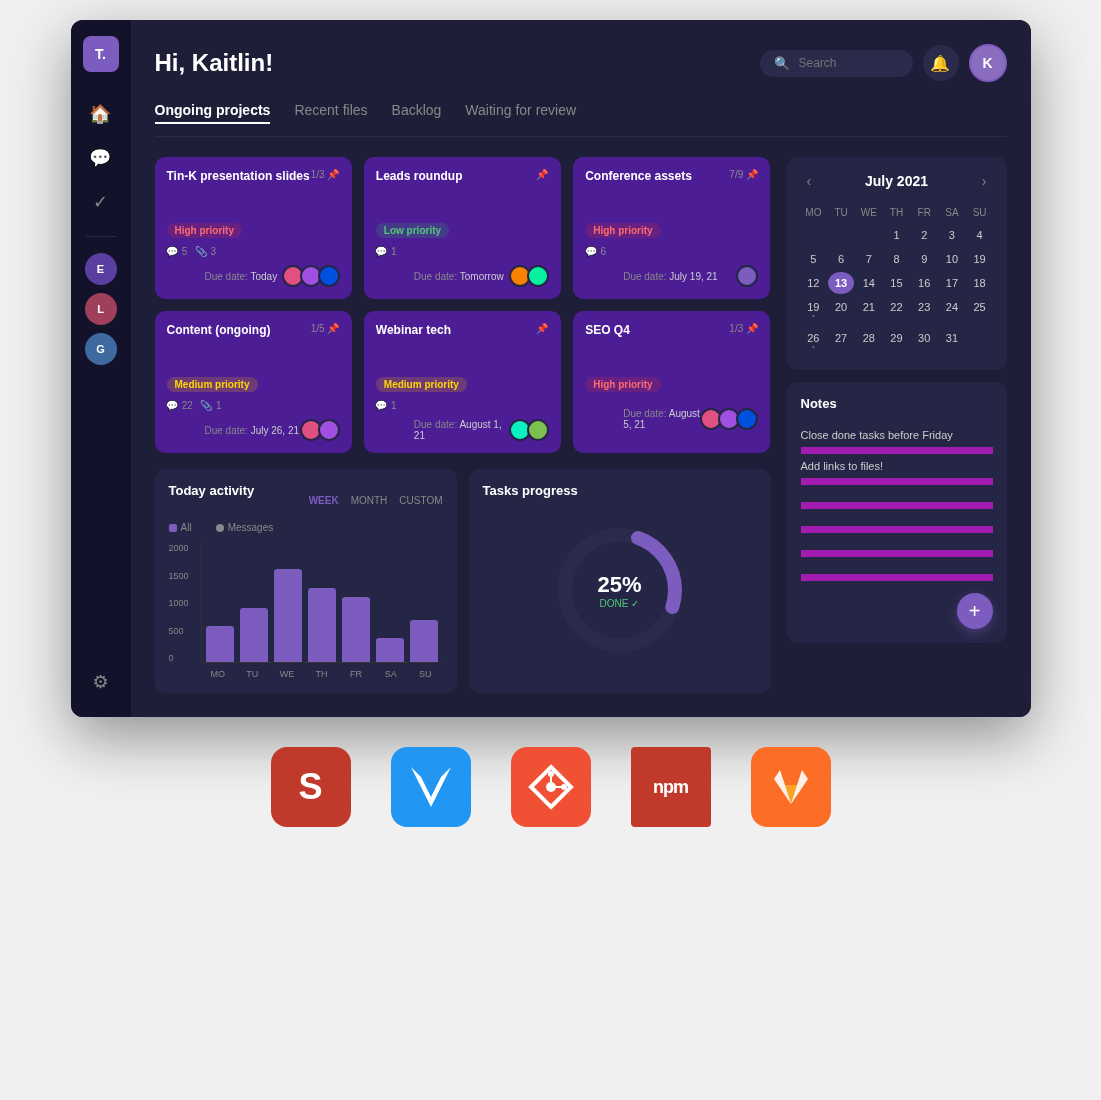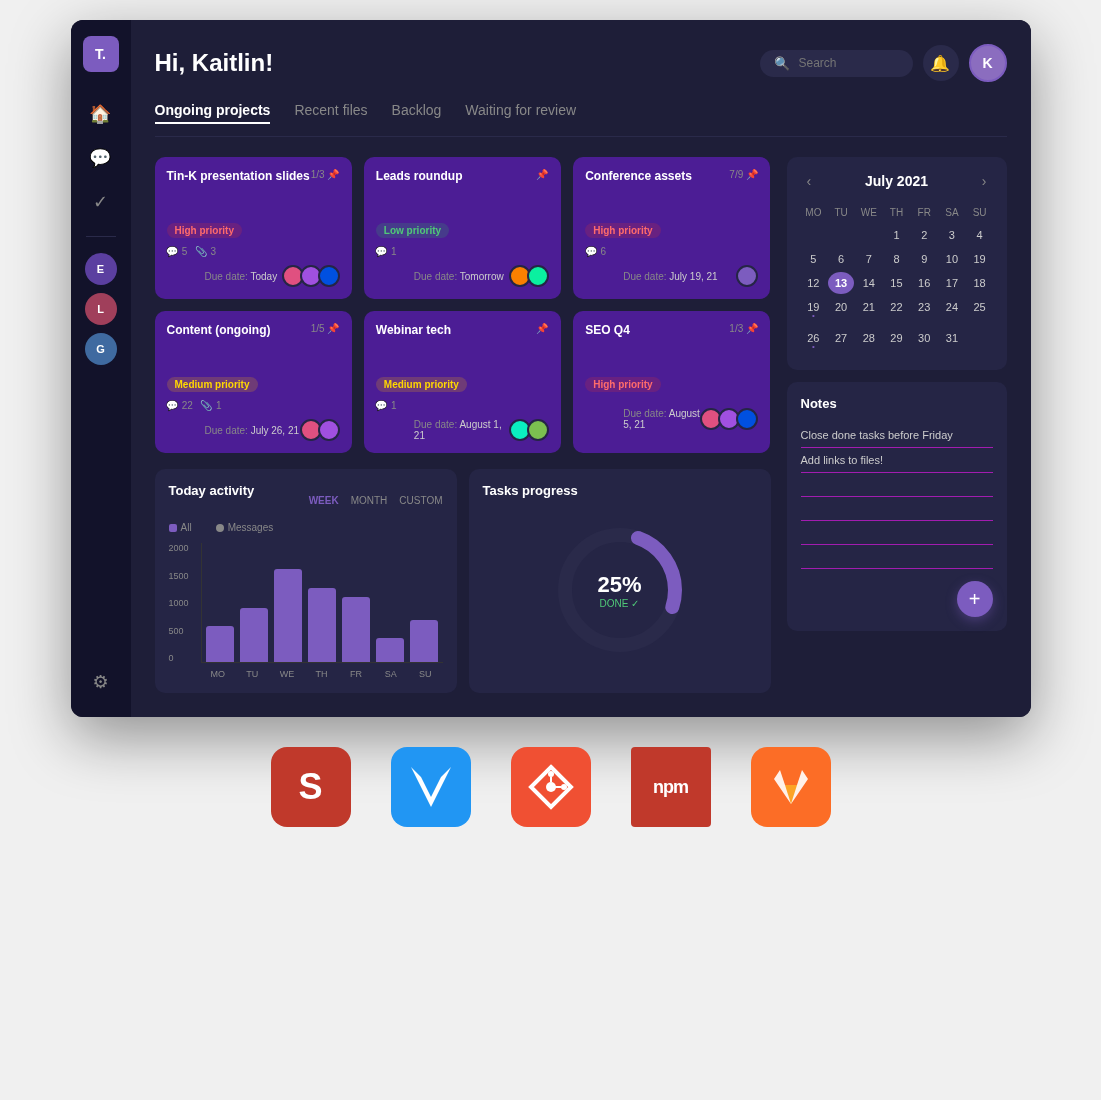--- a/index.html
+++ b/index.html
@@ -227,21 +227,21 @@
     }
     .cal-day.has-event::after {
       content: '•'; display: block; font-size: 8px; margin-top: -2px; color: #7c5cbf;
     }
     .cal-day.empty { color: transparent; cursor: default; }
 
     
     .notes-panel { background: #252545; border-radius: 10px; padding: 14px; margin-top: 12px; }
     .notes-title { color: white; font-size: 13px; font-weight: 600; margin-bottom: 12px; }
     .note-line {
-      border-bottom: 1px solid #a21caf; padding: 6px 0;
+      border-bottom: 7px solid #a21caf; padding: 6px 0;
       color: #ccc; font-size: 11px;
     }
     .note-line.empty { height: 24px; }
     .add-btn {
       width: 36px; height: 36px; border-radius: 50%;
       background: #7c5cbf; color: white;
       display: flex; align-items: center; justify-content: center;
       font-size: 20px; cursor: pointer;
       margin-left: auto; margin-top: 12px;
       box-shadow: 0 4px 12px rgba(124,92,191,0.4);

